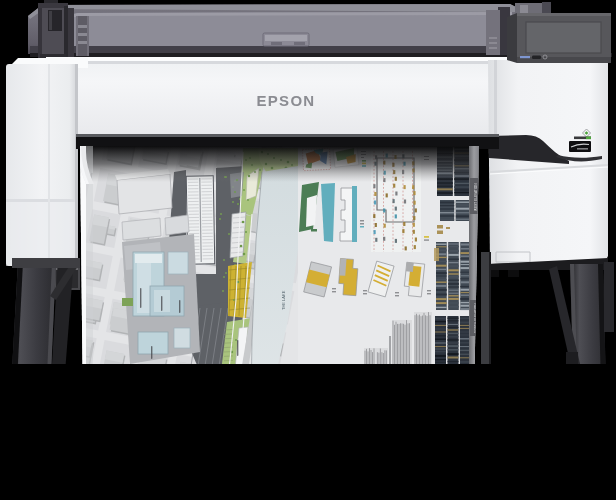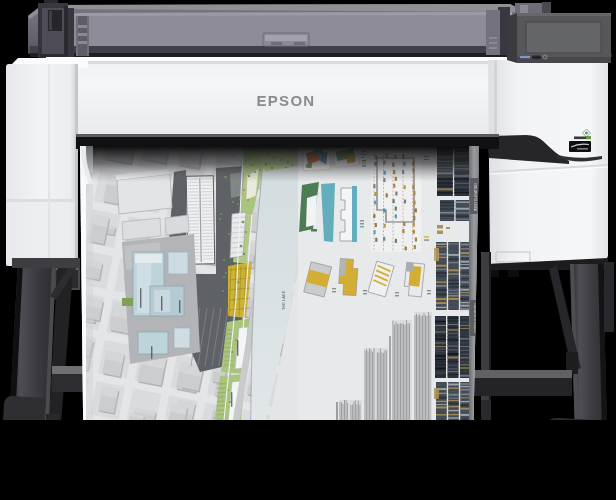--- a/index.html
+++ b/index.html
@@ -1,16 +1,16 @@
 <!DOCTYPE html>
 <html><head>
 <meta charset="utf-8">
 <style>
 html,body{margin:0;padding:0;background:#000;}
-#stage{position:relative;width:616px;height:420px;overflow:hidden;background:#000;font-family:"Liberation Sans",sans-serif;}
+#stage{position:relative;width:616px;height:364px;overflow:hidden;background:#000;font-family:"Liberation Sans",sans-serif;}
 svg{display:block}
 </style>
 </head>
 <body>
 <div id="stage">
 <svg width="616" height="500" viewBox="0 0 616 500">
 
 <defs>
 <linearGradient id="barGrad" x1="0" y1="0" x2="0" y2="1">
 <stop offset="0" stop-color="#77757f"></stop>

